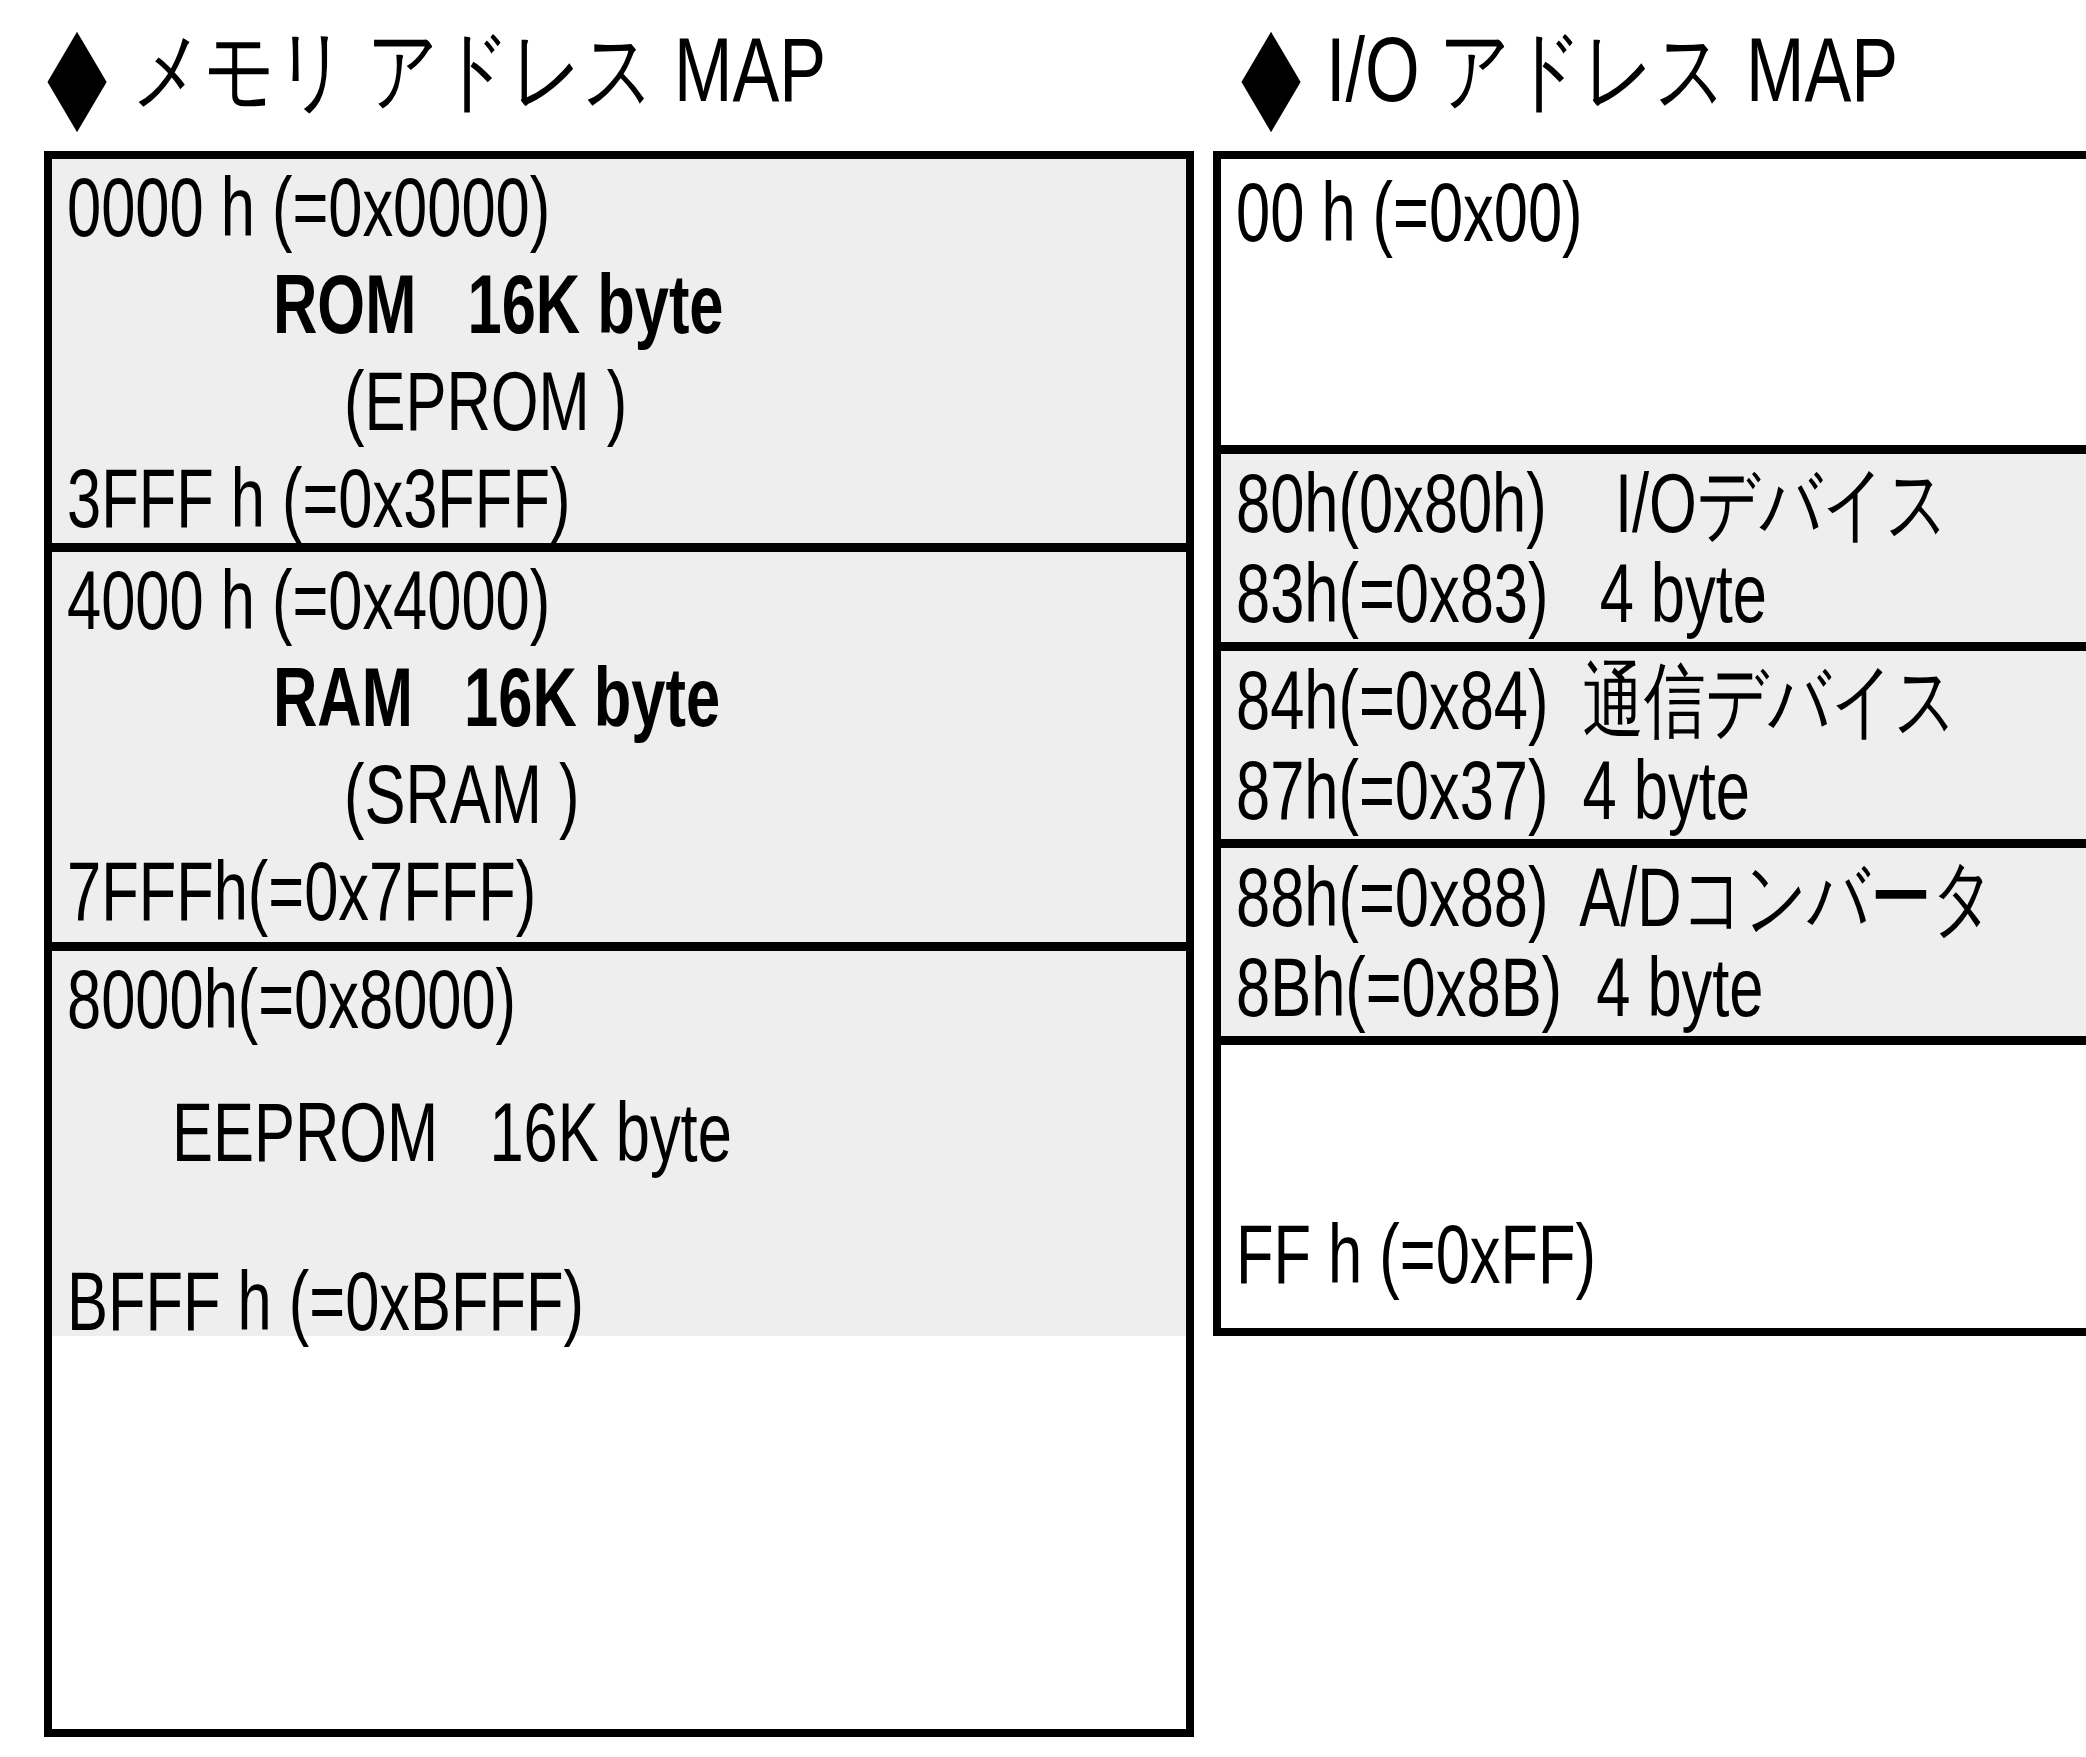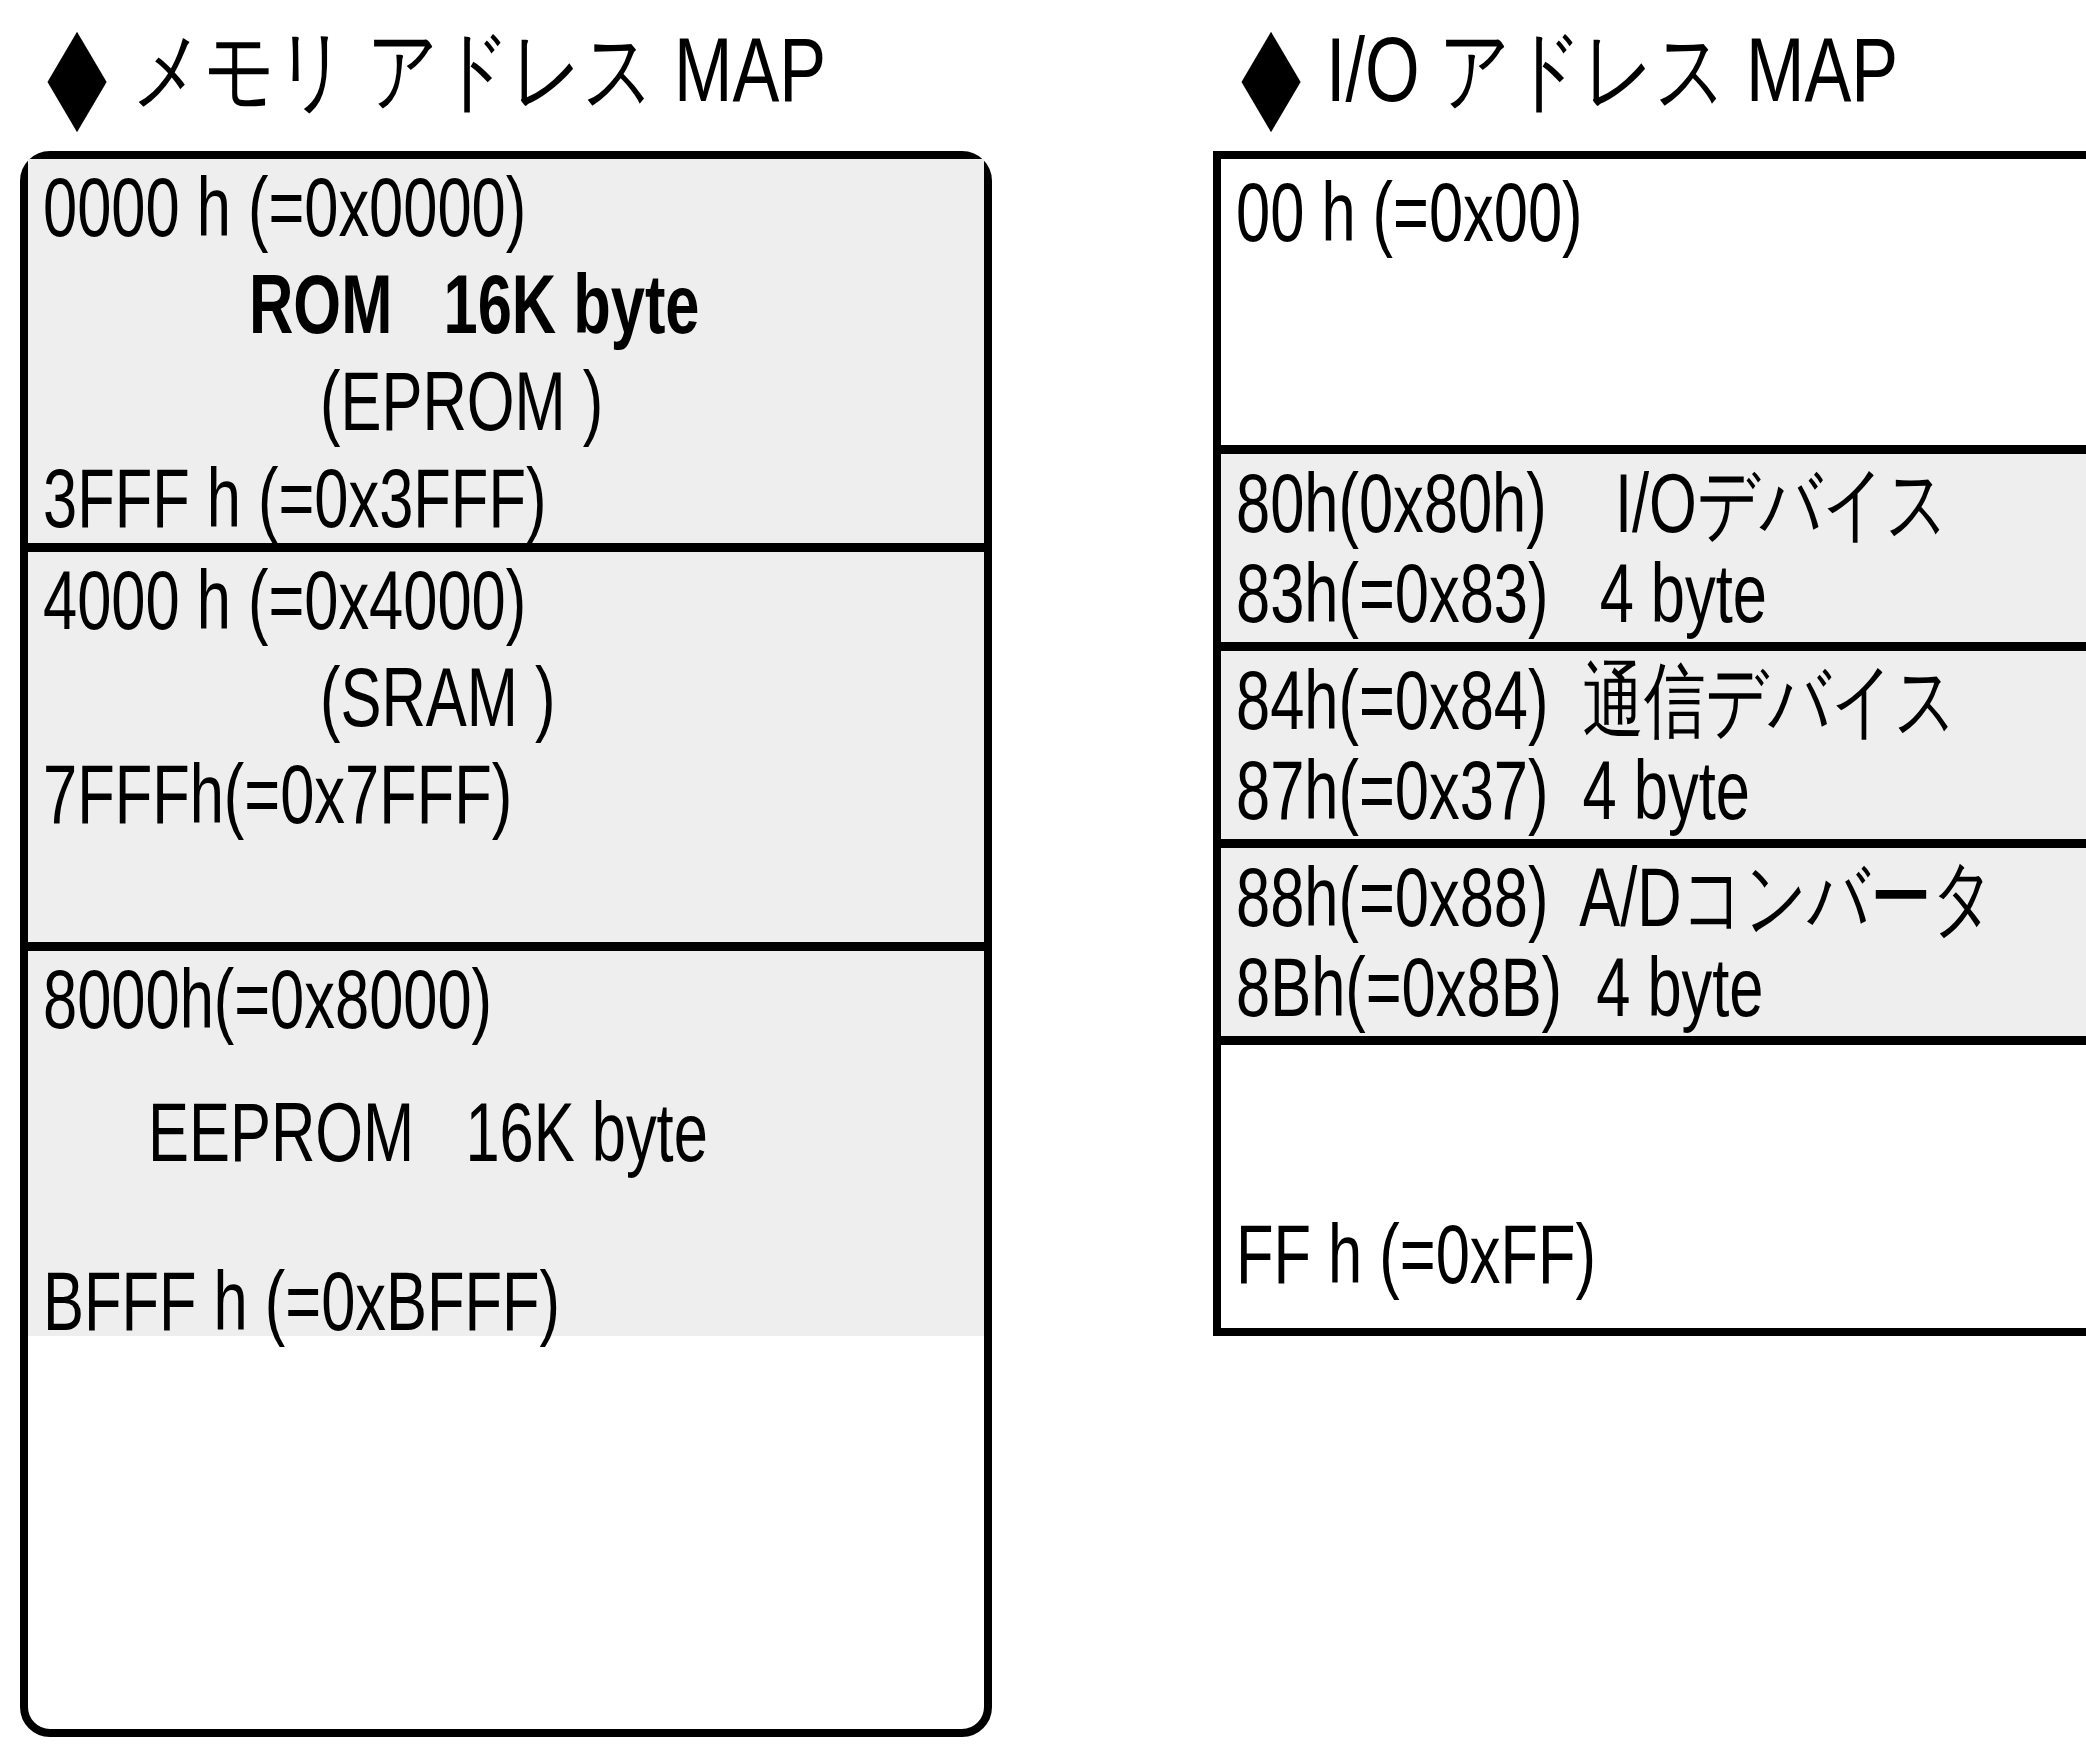--- a/index.html
+++ b/index.html
@@ -36,21 +36,21 @@
     margin-left: 6.7px;
   }
   .map {
     position: absolute;
     box-sizing: border-box;
     border: 8.3px solid #000000;
     background: #ffffff;
     display: flex;
     flex-direction: column;
   }
-  #memory-map { left: 20px;   top: 151px; width: 972px; height: 1586px; border-radius: 30px; }
+  #memory-map { left: 44px;   top: 151px; width: 1150px; height: 1586px; }
   #io-map     { left: 1213px; top: 151px; width: 973px; height: 1185px; }
   .sec { box-sizing: border-box; display: flex; flex-direction: column; }
   .divided { border-top: 9.2px solid #000000; }
   .gray { background: #eeeeee; }
   .fill { flex: 1 1 auto; }
   .bottom { justify-content: flex-end; padding-bottom: 25px; }
 
   .s-m1 { height: 384px; }
   .s-m2 { height: 399px; }
   .s-m3 { height: 394px; gap: 36px; }
@@ -100,20 +100,23 @@
         <span class="txt">(EPROM )</span>
       </div>
     <div class="mline p-addr">
         <span class="txt">3FFF h (=0x3FFF)</span>
       </div>
   </div>
   <div class="sec gray divided s-m2">
     <div class="mline p-addr">
         <span class="txt">4000 h (=0x4000)</span>
       </div>
+    <div class="mline p-mid">
+        <span class="txt">RAM   16K byte</span>
+      </div>
     <div class="mline p-paren">
         <span class="txt">(SRAM )</span>
       </div>
     <div class="mline p-addr">
         <span class="txt">7FFFh(=0x7FFF)</span>
       </div>
   </div>
   <div class="sec gray divided s-m3">
     <div class="mline p-addr">
         <span class="txt">8000h(=0x8000)</span>

